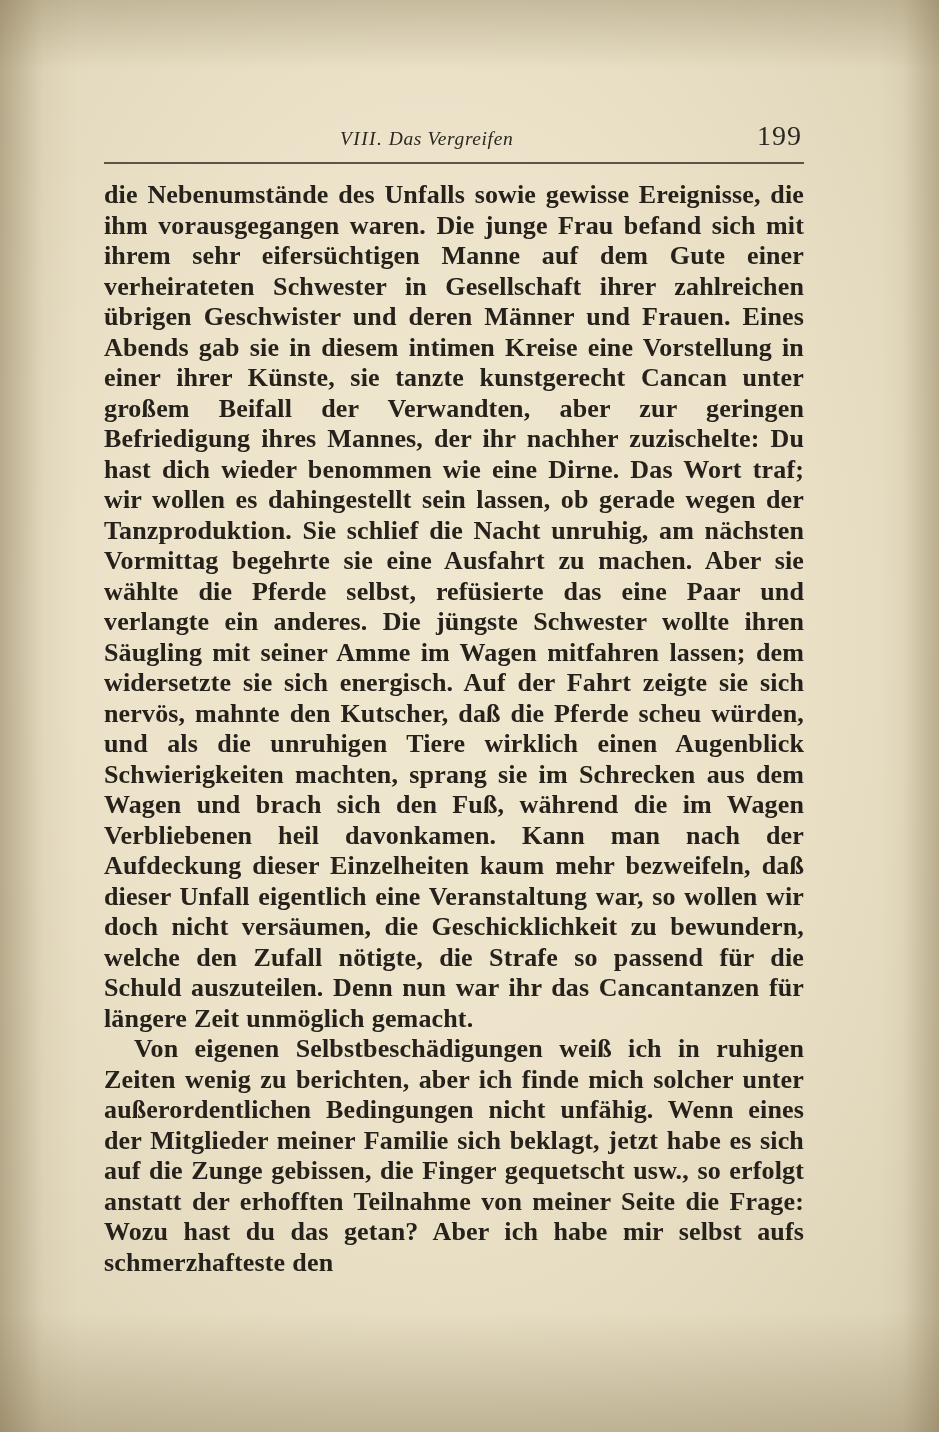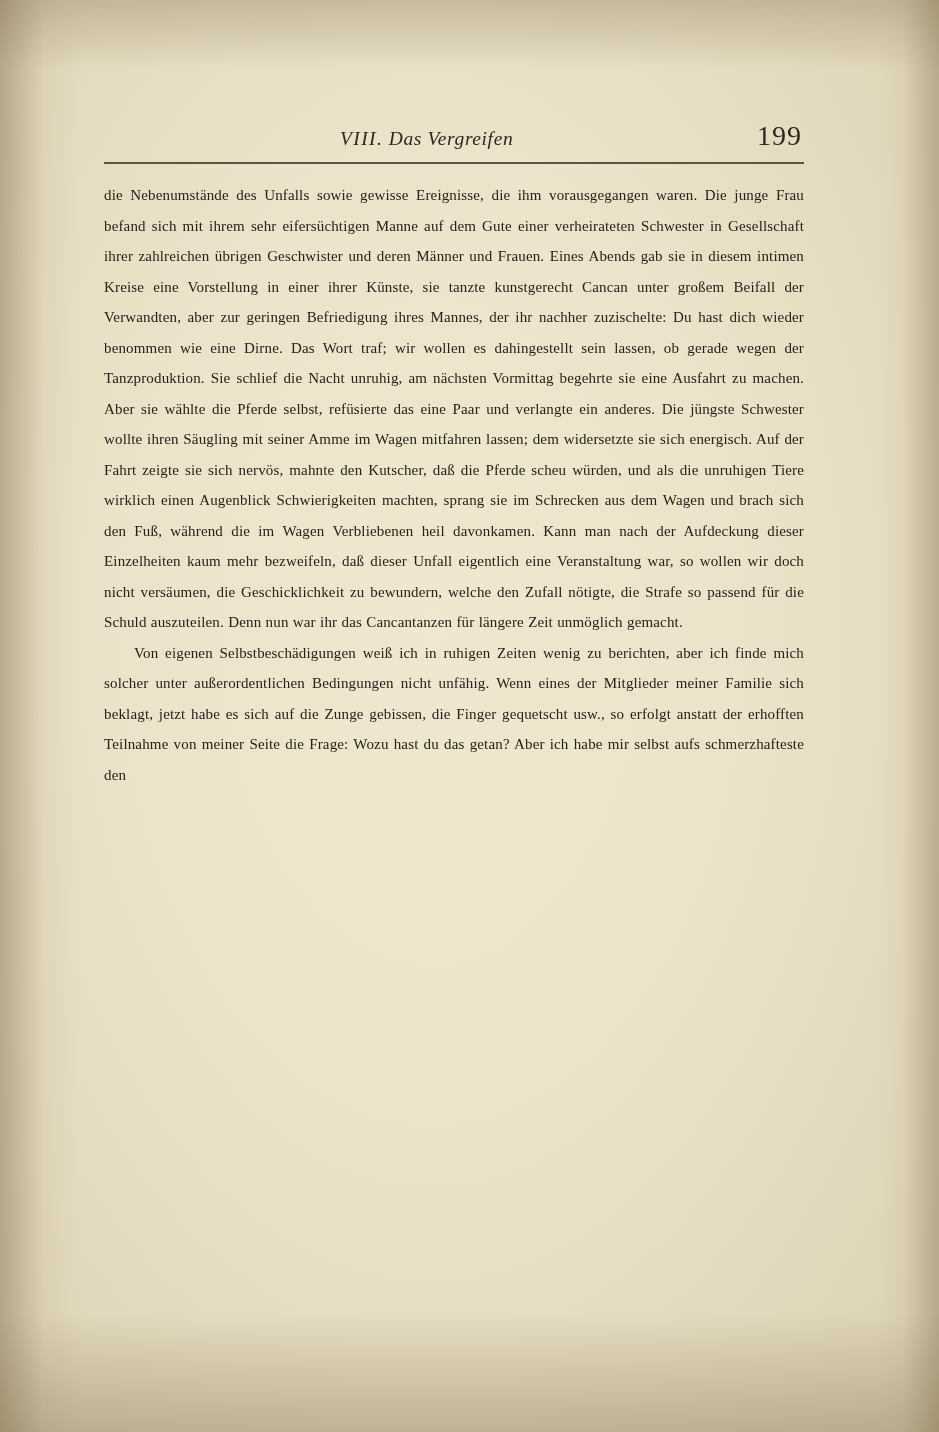--- a/index.html
+++ b/index.html
@@ -88,25 +88,26 @@
     background: #4a4034;
     margin-top: 4px;
     margin-bottom: 16px;
     opacity: 0.88;
   }
 
   p.body {
     margin: 0;
     text-align: justify;
     text-justify: inter-word;
-    font-size: 15px;
+    font-size: 26px;
     line-height: 30.5px;
     color: #26221b;
     letter-spacing: 0.15px;
     word-spacing: 0.4px;
+    font-weight: bold;
   }
   p.body + p.body {
     text-indent: 30px;
     margin-top: 0;
   }
   
   .ink-soft { color: #2a251d; }
 </style>
 </head>
 <body>

